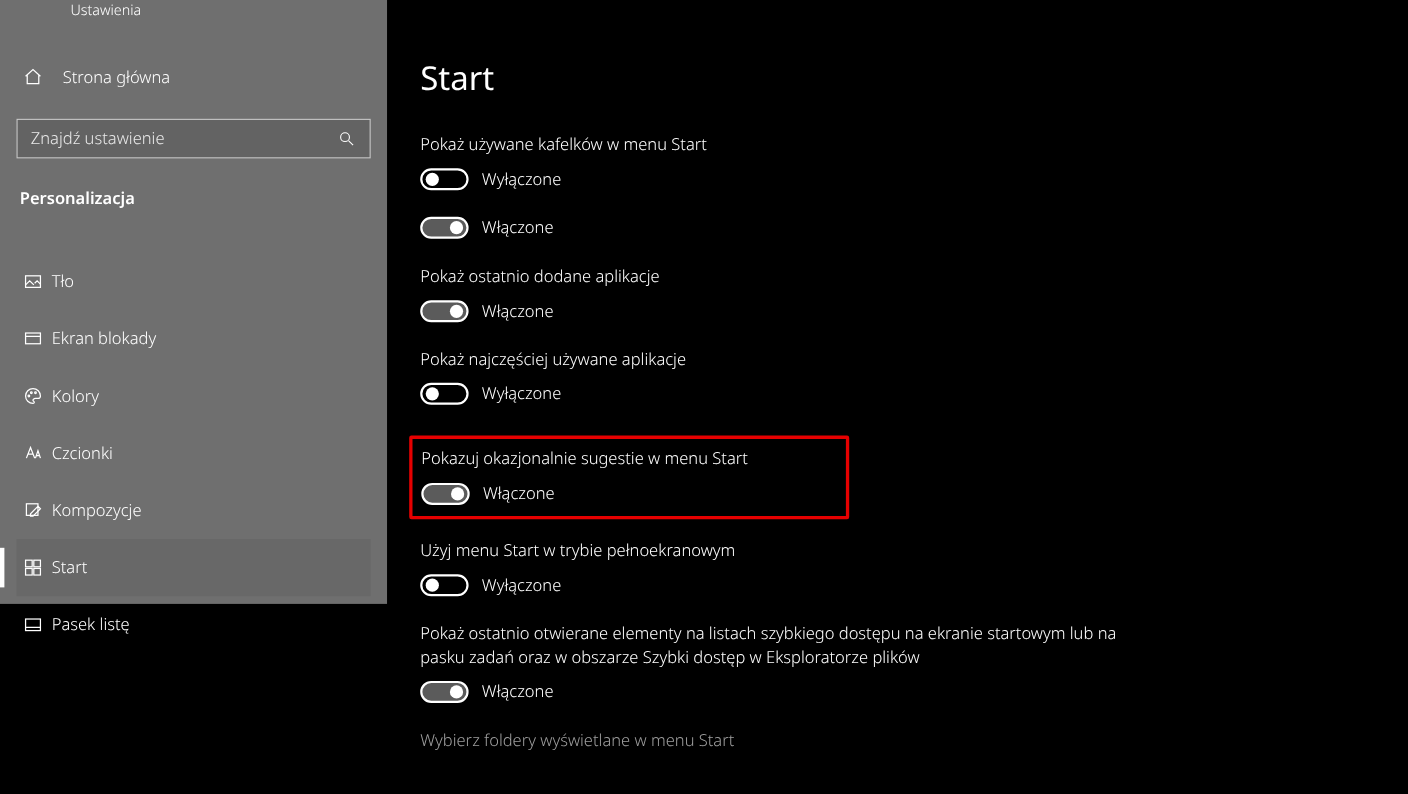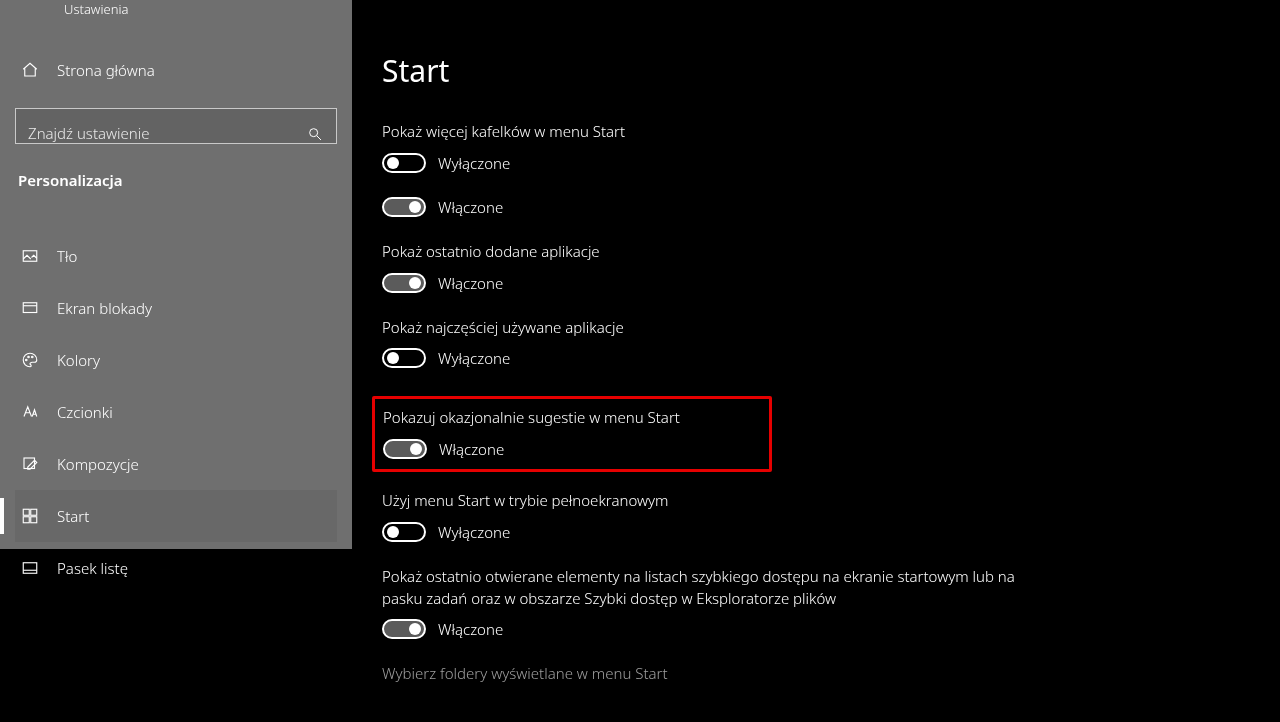--- a/index.html
+++ b/index.html
@@ -20,29 +20,29 @@
   }
   .win-title-row { height: 34px; display: flex; align-items: center; padding-left: 64px; }
   .win-title { color: #fff; font-size: 13px; }
   .side-body { padding: 0 15px; }
   .home-row {
     display: flex; align-items: center; gap: 18px;
     padding: 10px 6px; margin: 32px 0 18px 0;
   }
   .home-row .label { font-size: 15px; }
   .search-box {
-    display: flex; align-items: flex-end; justify-content: space-between;
+    display: flex; align-items: center; justify-content: space-between;
     border: 1px solid #c9c9c9; height: 36px; padding: 0 12px;
     background: rgba(0,0,0,0.10);
   }
   .search-box .ph { color: #e9e9e9; font-size: 15px; }
   .category { font-size: 15px; font-weight:600; padding: 26px 6px 12px 3px; }
   .nav-list { margin-top: 28px; display: flex; flex-direction: column; }
   .nav-item {
-    display: flex; align-items: center; gap: 18px;
+    display: flex; align-items: center; gap: 8px;
     height: 52px; padding-left: 6px; color: #fff; font-size: 15px;
   }
   .nav-item.active {
     background: rgba(0,0,0,0.06);
     position: relative;
   }
   .nav-item.active::before {
     content: ""; position: absolute; left: -15px; top: 8px; bottom: 8px;
     width: 4px; background: #fff;
   }
@@ -173,21 +173,21 @@
         <span>Pasek listę</span>
       </div>
     </div>
   </div>
 </div>
 
 <div class="main">
   <h1 class="page-title">Start</h1>
   <div id="settings-container">
       <div class="setting">
-        <div class="label">Pokaż więcej kafelków w menu Start</div>
+        <div class="label">Pokaż używane kafelków w menu Start</div>
         <div class="toggle-row">
           <div class="toggle off">
             <div class="knob"></div>
           </div>
           <div class="toggle-state">Wyłączone</div>
         </div>
       </div>
       <div class="setting">
         <div class="toggle-row">
           <div class="toggle on">

